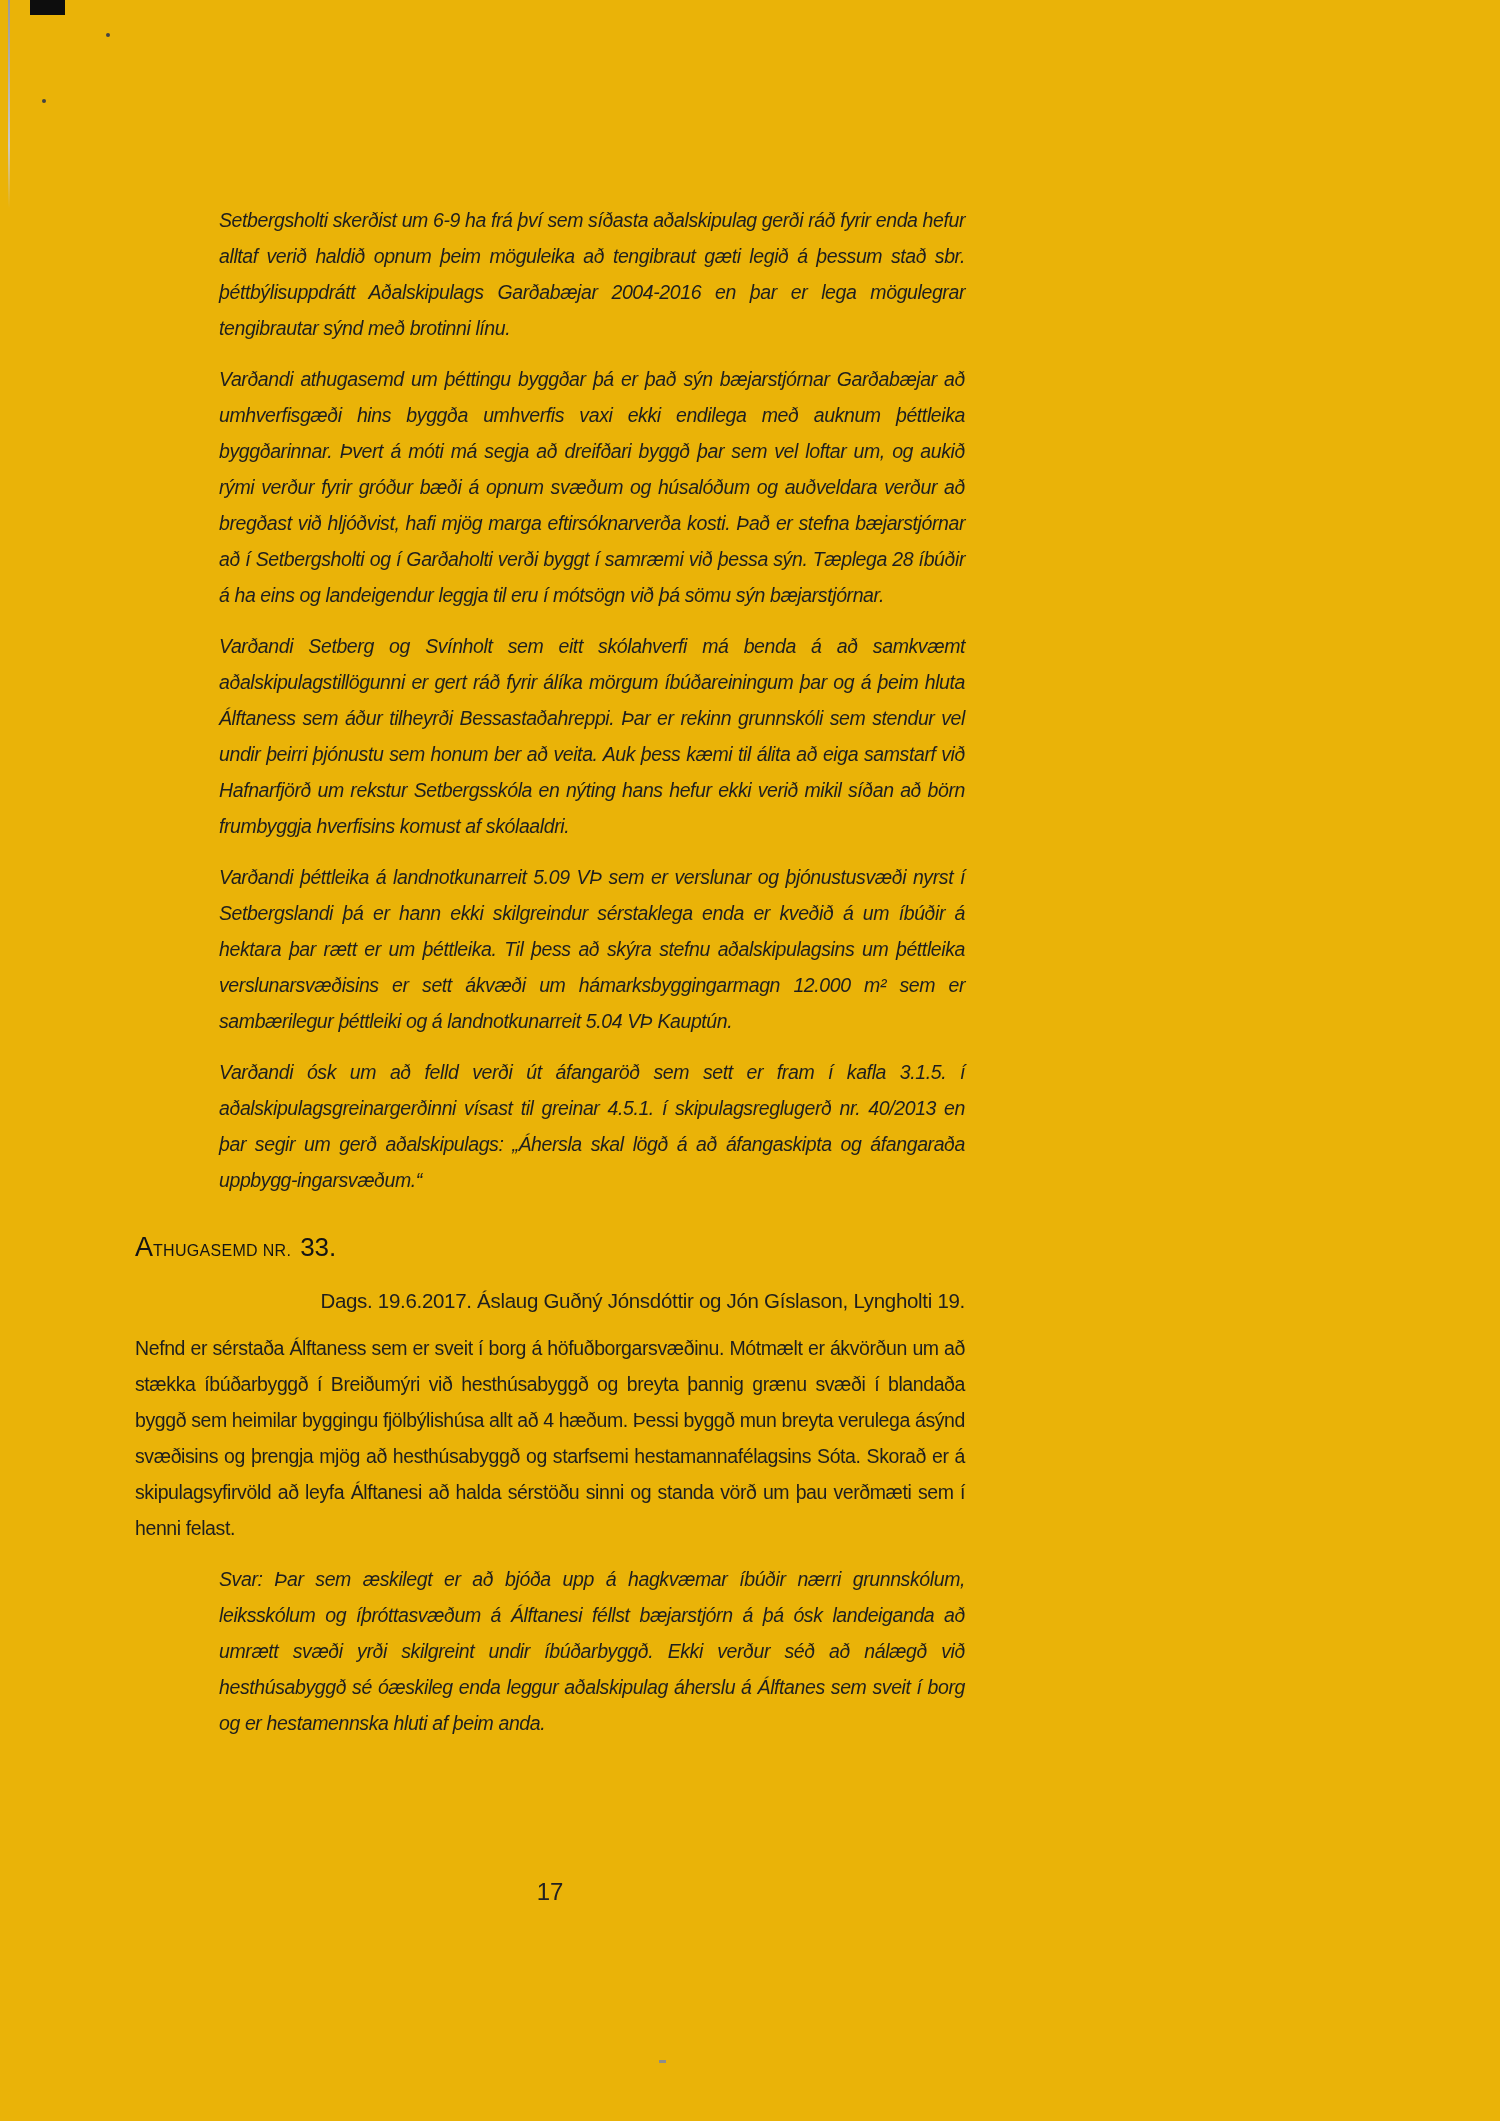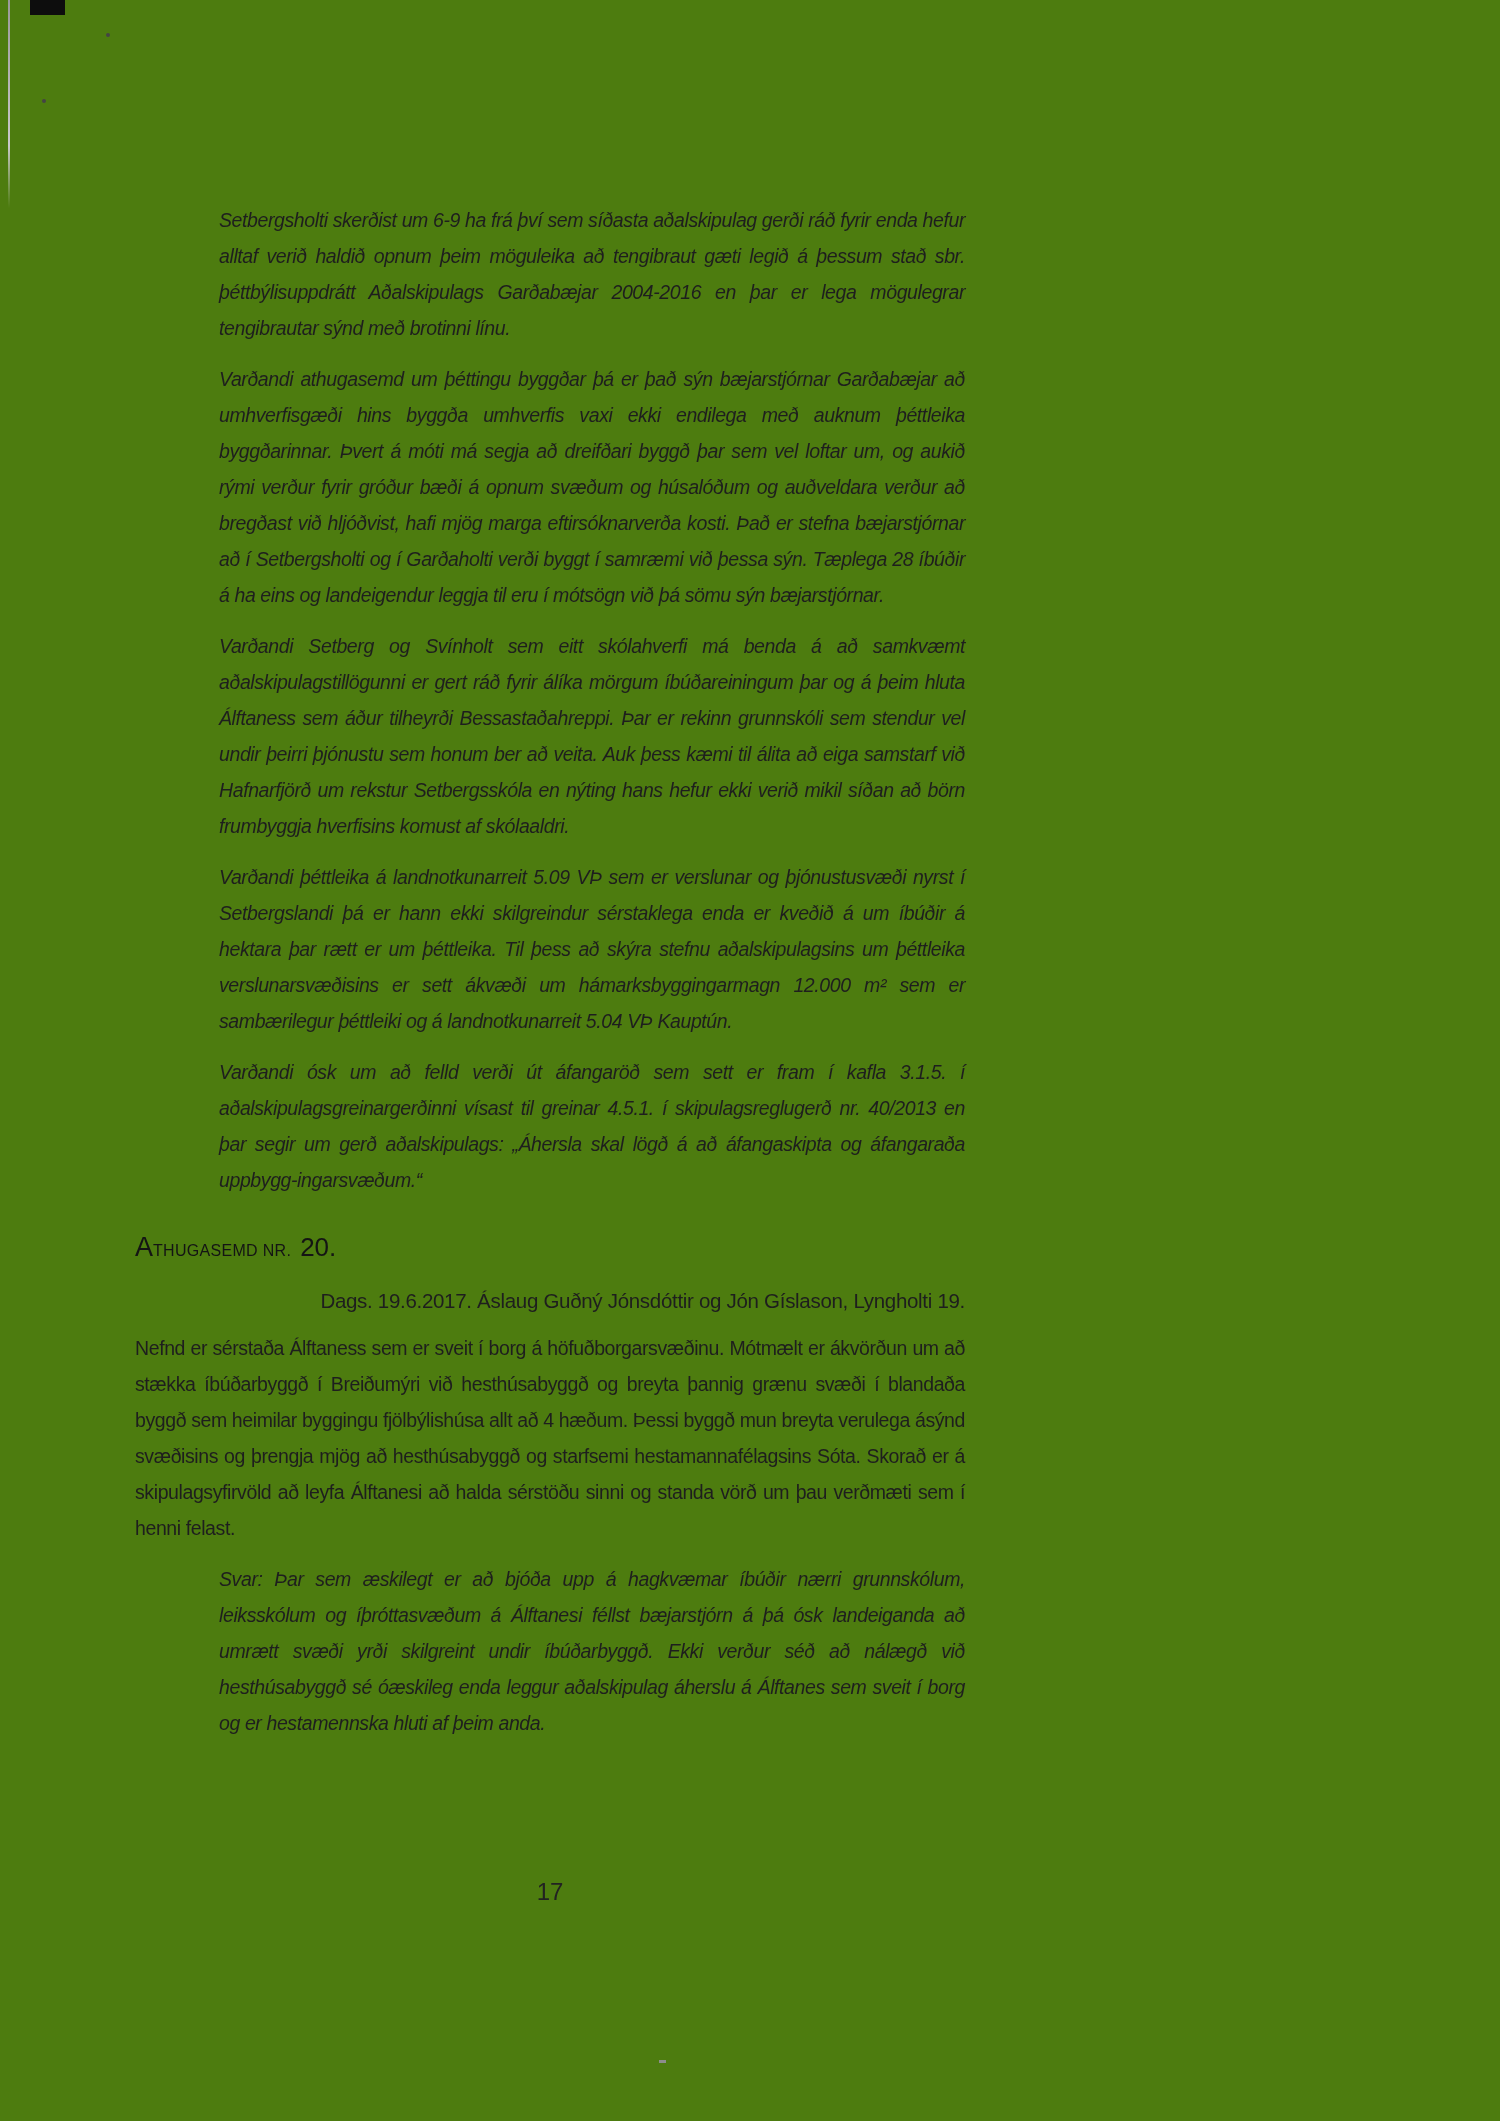--- a/index.html
+++ b/index.html
@@ -2,21 +2,21 @@
 <html><head>
 <meta charset="utf-8">
 <style>
   * { box-sizing: border-box; }
   html, body { margin: 0; padding: 0; background: #ffffff; }
 
   .page {
     position: relative;
     width: 1500px;
     height: 2121px;
-    background: #4d7c0f;
+    background: #eab308;
     font-family: "Liberation Sans", "DejaVu Sans", sans-serif;
     color: #1e1e1e;
     overflow: hidden;
   }
 
   .content {
     position: absolute;
     left: 135px;
     top: 202px;
     width: 830px;
@@ -98,21 +98,21 @@
     <p class="para italic indent">Setbergsholti skerðist um 6-9 ha frá því sem síðasta aðalskipulag gerði ráð fyrir enda hefur alltaf verið haldið opnum þeim möguleika að tengibraut gæti legið á þessum stað sbr. þéttbýlisuppdrátt Aðalskipulags Garðabæjar 2004-2016 en þar er lega mögulegrar tengibrautar sýnd með brotinni línu.</p>
 
     <p class="para italic indent">Varðandi athugasemd um þéttingu byggðar þá er það sýn bæjarstjórnar Garðabæjar að umhverfisgæði hins byggða umhverfis vaxi ekki endilega með auknum þéttleika byggðarinnar. Þvert á móti má segja að dreifðari byggð þar sem vel loftar um, og aukið rými verður fyrir gróður bæði á opnum svæðum og húsalóðum og auðveldara verður að bregðast við hljóðvist, hafi mjög marga eftirsóknarverða kosti. Það er stefna bæjarstjórnar að í Setbergsholti og í Garðaholti verði byggt í samræmi við þessa sýn. Tæplega 28 íbúðir á ha eins og landeigendur leggja til eru í mótsögn við þá sömu sýn bæjarstjórnar.</p>
 
     <p class="para italic indent">Varðandi Setberg og Svínholt sem eitt skólahverfi má benda á að samkvæmt aðalskipulagstillögunni er gert ráð fyrir álíka mörgum íbúðareiningum þar og á þeim hluta Álftaness sem áður tilheyrði Bessastaðahreppi. Þar er rekinn grunnskóli sem stendur vel undir þeirri þjónustu sem honum ber að veita. Auk þess kæmi til álita að eiga samstarf við Hafnarfjörð um rekstur Setbergsskóla en nýting hans hefur ekki verið mikil síðan að börn frumbyggja hverfisins komust af skólaaldri.</p>
 
     <p class="para italic indent">Varðandi þéttleika á landnotkunarreit 5.09 VÞ sem er verslunar og þjónustusvæði nyrst í Setbergslandi þá er hann ekki skilgreindur sérstaklega enda er kveðið á um íbúðir á hektara þar rætt er um þéttleika. Til þess að skýra stefnu aðalskipulagsins um þéttleika verslunarsvæðisins er sett ákvæði um hámarksbyggingarmagn 12.000 m² sem er sambærilegur þéttleiki og á landnotkunarreit 5.04 VÞ Kauptún.</p>
 
     <p class="para italic indent">Varðandi ósk um að felld verði út áfangaröð sem sett er fram í kafla 3.1.5. í aðalskipulagsgreinargerðinni vísast til greinar 4.5.1. í skipulagsreglugerð nr. 40/2013 en þar segir um gerð aðalskipulags: „Áhersla skal lögð á að áfangaskipta og áfangaraða uppbygg-ingarsvæðum.“</p>
 
-    <h2 class="heading"><span class="cap">A</span><span class="sc">THUGASEMD NR.</span><span class="num">20.</span></h2>
+    <h2 class="heading"><span class="cap">A</span><span class="sc">THUGASEMD NR.</span><span class="num">33.</span></h2>
 
     <p class="dateline">Dags. 19.6.2017. Áslaug Guðný Jónsdóttir og Jón Gíslason, Lyngholti 19.</p>
 
     <p class="para">Nefnd er sérstaða Álftaness sem er sveit í borg á höfuðborgarsvæðinu. Mótmælt er ákvörðun um að stækka íbúðarbyggð í Breiðumýri við hesthúsabyggð og breyta þannig grænu svæði í blandaða byggð sem heimilar byggingu fjölbýlishúsa allt að 4 hæðum. Þessi byggð mun breyta verulega ásýnd svæðisins og þrengja mjög að hesthúsabyggð og starfsemi hestamannafélagsins Sóta. Skorað er á skipulagsyfirvöld að leyfa Álftanesi að halda sérstöðu sinni og standa vörð um þau verðmæti sem í henni felast.</p>
 
     <p class="para italic indent reply">Svar: Þar sem æskilegt er að bjóða upp á hagkvæmar íbúðir nærri grunnskólum, leiksskólum og íþróttasvæðum á Álftanesi féllst bæjarstjórn á þá ósk landeiganda að umrætt svæði yrði skilgreint undir íbúðarbyggð. Ekki verður séð að nálægð við hesthúsabyggð sé óæskileg enda leggur aðalskipulag áherslu á Álftanes sem sveit í borg og er hestamennska hluti af þeim anda.</p>
 
   </div>
 
   <div class="page-number">17</div>

